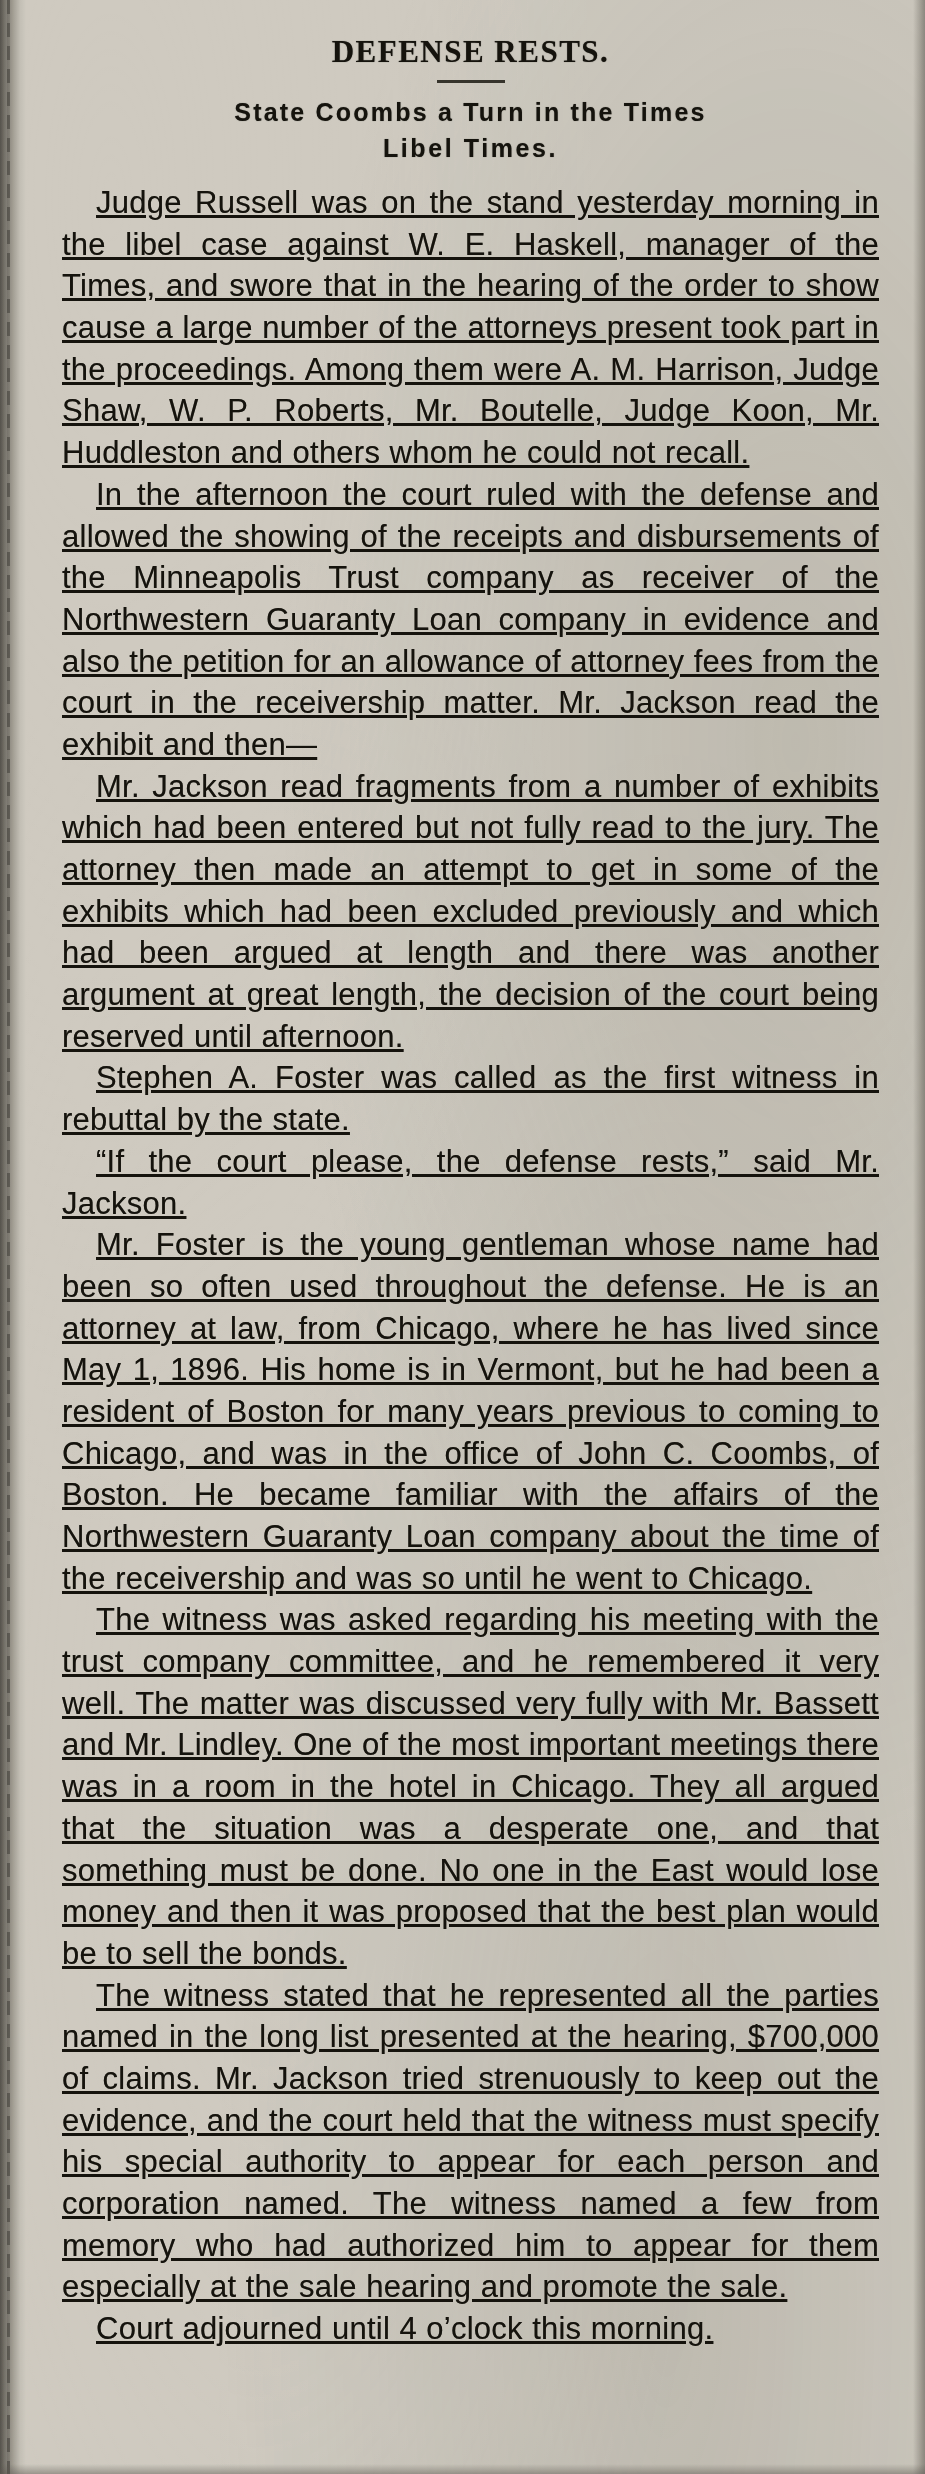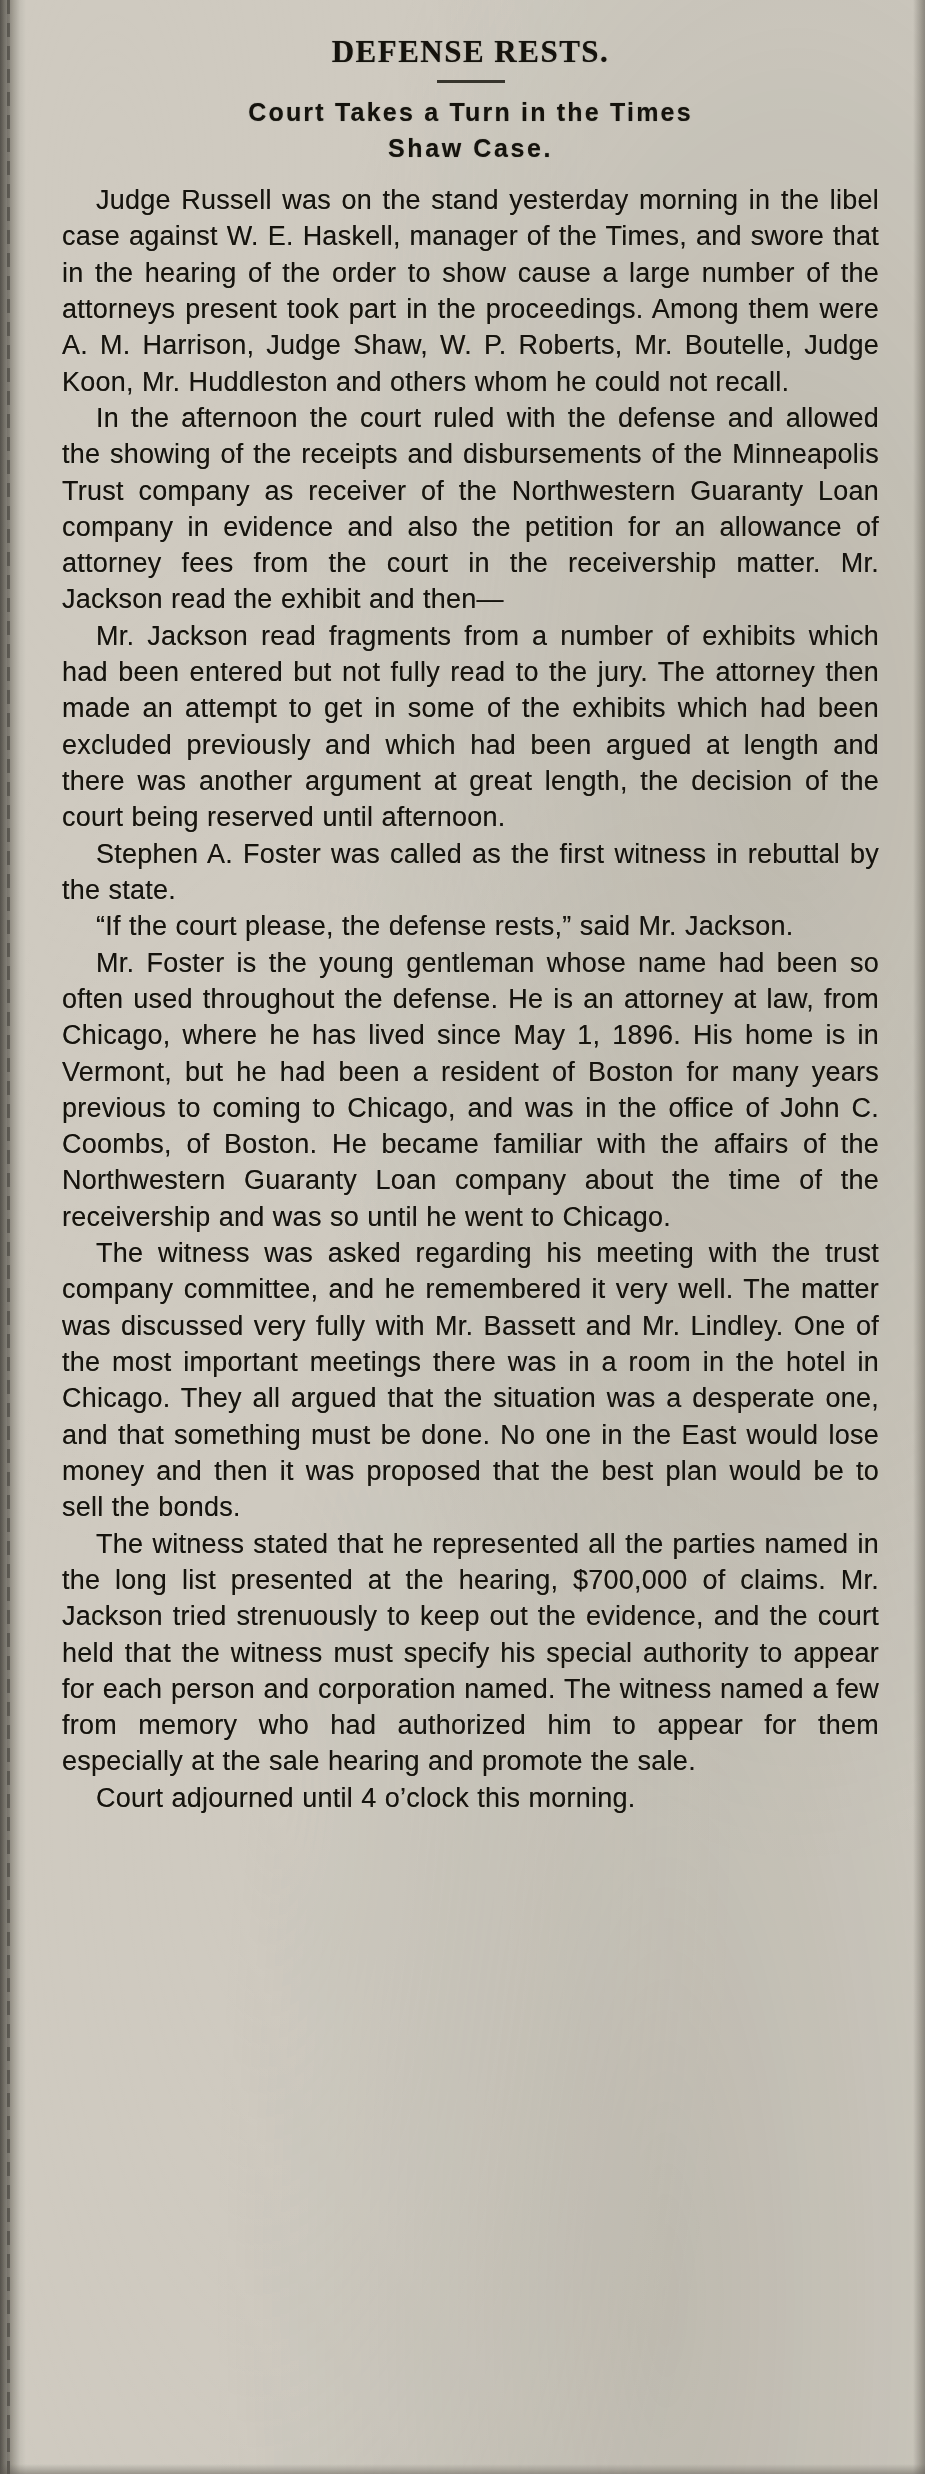--- a/index.html
+++ b/index.html
@@ -110,51 +110,52 @@
     margin: 0 0 16px 0;
     text-shadow: 0 0 1px rgba(20,18,14,0.45);
   }
   .subhead .line2 {
     display: block;
     letter-spacing: 2.6px;
   }
 
   p.body {
     font-family: "Liberation Sans", sans-serif;
-    font-size: 27px;
+    font-size: 31px;
     line-height: 1.345;
     letter-spacing: 0.25px;
     margin: 0;
     text-align: justify;
     text-justify: inter-word;
     text-indent: 34px;
     word-spacing: 0.5px;
     text-shadow: 0 0 0.6px rgba(25,22,16,0.5);
+    text-decoration: underline;
   }
   p.body + p.body {
     margin-top: 0px;
   }
   .last {
     text-align: left;
   }
 </style>
 </head>
 <body>
 
 <div class="clipping">
   <div class="edge-left"></div>
   <div class="edge-right"></div>
   <div class="edge-bottom"></div>
 
   <div class="col">
     <h1 class="headline">DEFENSE RESTS.</h1>
     <div class="rule"></div>
     <h2 class="subhead">
-      <span>Court Takes a Turn in the Times</span>
-      <span class="line2">Shaw Case.</span>
+      <span>State Coombs a Turn in the Times</span>
+      <span class="line2">Libel Times.</span>
     </h2>
 
     <p class="body">Judge Russell was on the stand yesterday morning in the libel case against W. E. Haskell, manager of the Times, and swore that in the hearing of the order to show cause a large number of the attorneys present took part in the proceedings. Among them were A. M. Harrison, Judge Shaw, W. P. Roberts, Mr. Boutelle, Judge Koon, Mr. Huddleston and others whom he could not recall.</p>
     <p class="body">In the afternoon the court ruled with the defense and allowed the showing of the receipts and disbursements of the Minneapolis Trust company as receiver of the Northwestern Guaranty Loan company in evidence and also the petition for an allowance of attorney fees from the court in the receivership matter. Mr. Jackson read the exhibit and then—</p>
     <p class="body">Mr. Jackson read fragments from a number of exhibits which had been entered but not fully read to the jury. The attorney then made an attempt to get in some of the exhibits which had been excluded previously and which had been argued at length and there was another argument at great length, the decision of the court being reserved until afternoon.</p>
     <p class="body">Stephen A. Foster was called as the first witness in rebuttal by the state.</p>
     <p class="body">“If the court please, the defense rests,” said Mr. Jackson.</p>
     <p class="body">Mr. Foster is the young gentleman whose name had been so often used throughout the defense. He is an attorney at law, from Chicago, where he has lived since May 1, 1896. His home is in Vermont, but he had been a resident of Boston for many years previous to coming to Chicago, and was in the office of John C. Coombs, of Boston. He became familiar with the affairs of the Northwestern Guaranty Loan company about the time of the receivership and was so until he went to Chicago.</p>
     <p class="body">The witness was asked regarding his meeting with the trust company committee, and he remembered it very well. The matter was discussed very fully with Mr. Bassett and Mr. Lindley. One of the most important meetings there was in a room in the hotel in Chicago. They all argued that the situation was a desperate one, and that something must be done. No one in the East would lose money and then it was proposed that the best plan would be to sell the bonds.</p>
     <p class="body">The witness stated that he represented all the parties named in the long list presented at the hearing, $700,000 of claims. Mr. Jackson tried strenuously to keep out the evidence, and the court held that the witness must specify his special authority to appear for each person and corporation named. The witness named a few from memory who had authorized him to appear for them especially at the sale hearing and promote the sale.</p>

